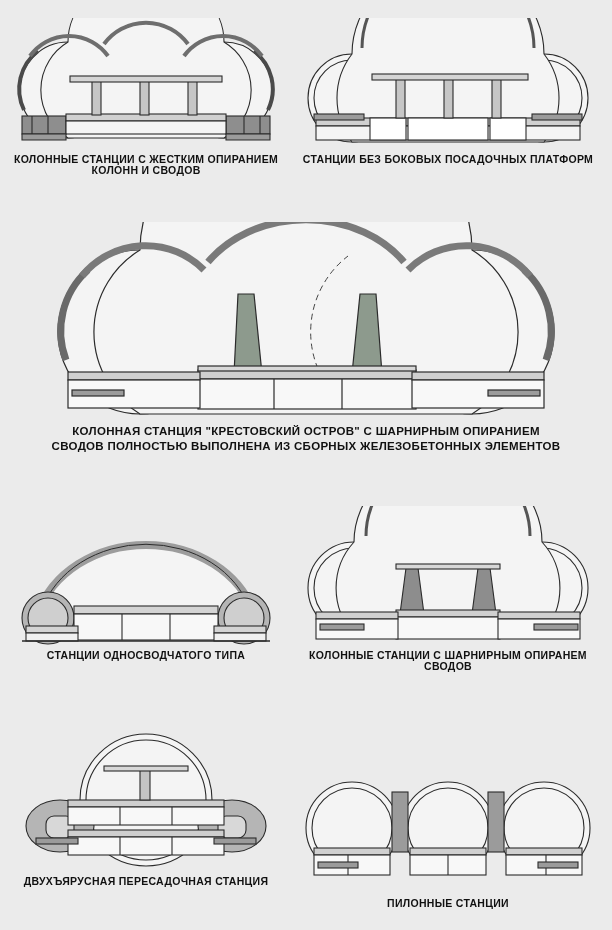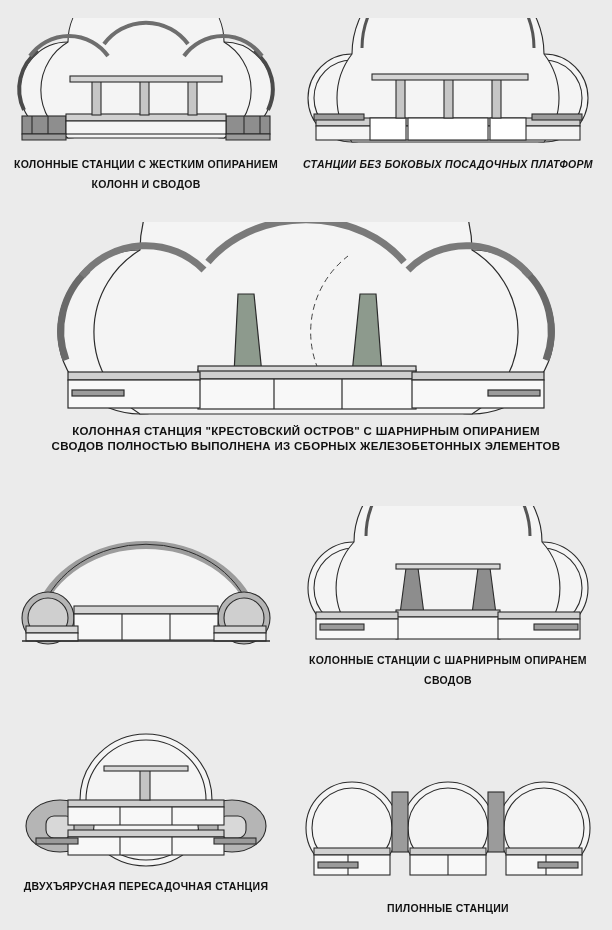--- a/index.html
+++ b/index.html
@@ -32,21 +32,21 @@
   .fig-art svg {
     display: block;
     width: 100%;
     height: 100%;
   }
   .caption {
     text-align: center;
     font-size: 10.5px;
     font-weight: bold;
     letter-spacing: 0.3px;
-    line-height: 20px;
+    line-height: 11px;
     color: #111;
     text-transform: uppercase;
     margin-top: 4px;
   }
   .caption.big {
     font-size: 11.5px;
     line-height: 15px;
   }
 </style>
 </head>
@@ -86,21 +86,21 @@
           <line x1="24" y1="98" x2="24" y2="116"></line>
           <line x1="40" y1="98" x2="40" y2="116"></line>
           <line x1="236" y1="98" x2="236" y2="116"></line>
           <line x1="252" y1="98" x2="252" y2="116"></line>
         </g>
       </svg>
     </div>
     <div class="caption">КОЛОННЫЕ СТАНЦИИ С ЖЕСТКИМ ОПИРАНИЕМ КОЛОНН И СВОДОВ</div>
   </div>
 
-  <div class="fig" style="left:300px; top:18px; width:296px;font-style:italic;">
+  <div class="fig" style="left:300px; top:18px; width:296px;">
     <div class="fig-art" style="height:132px;">
       <svg viewBox="0 0 296 132" xmlns="http://www.w3.org/2000/svg">
         <g stroke="#2b2b2b" fill="none" stroke-width="1.1">
           <circle cx="52" cy="80" r="44" fill="#f4f4f4"></circle>
           <circle cx="244" cy="80" r="44" fill="#f4f4f4"></circle>
           <circle cx="52" cy="80" r="38" fill="none"></circle>
           <circle cx="244" cy="80" r="38" fill="none"></circle>
           <path d="M52 124 A72 72 0 0 1 52 36 A76 72 0 0 1 244 36 A72 72 0 0 1 244 124 Z" fill="#f4f4f4"></path>
           <path d="M62 30 A72 72 0 0 1 234 30" stroke-width="3" stroke="#555"></path>
 
@@ -183,20 +183,21 @@
 
           <rect x="18" y="120" width="52" height="7" fill="#d4d4d4"></rect>
           <rect x="206" y="120" width="52" height="7" fill="#d4d4d4"></rect>
           <rect x="18" y="127" width="52" height="8" fill="#f0f0f0"></rect>
           <rect x="206" y="127" width="52" height="8" fill="#f0f0f0"></rect>
 
           <line x1="14" y1="135" x2="262" y2="135" stroke-width="1.4"></line>
         </g>
       </svg>
     </div>
+    <div class="caption">СТАНЦИИ ОДНОСВОДЧАТОГО ТИПА</div>
   </div>
 
   <div class="fig" style="left:300px; top:506px; width:296px;">
     <div class="fig-art" style="height:140px;">
       <svg viewBox="0 0 296 140" xmlns="http://www.w3.org/2000/svg">
         <g stroke="#2b2b2b" fill="none" stroke-width="1.1">
           <circle cx="54" cy="82" r="46" fill="#f4f4f4"></circle>
           <circle cx="242" cy="82" r="46" fill="#f4f4f4"></circle>
           <circle cx="54" cy="82" r="40" fill="none"></circle>
           <circle cx="242" cy="82" r="40" fill="none"></circle>

